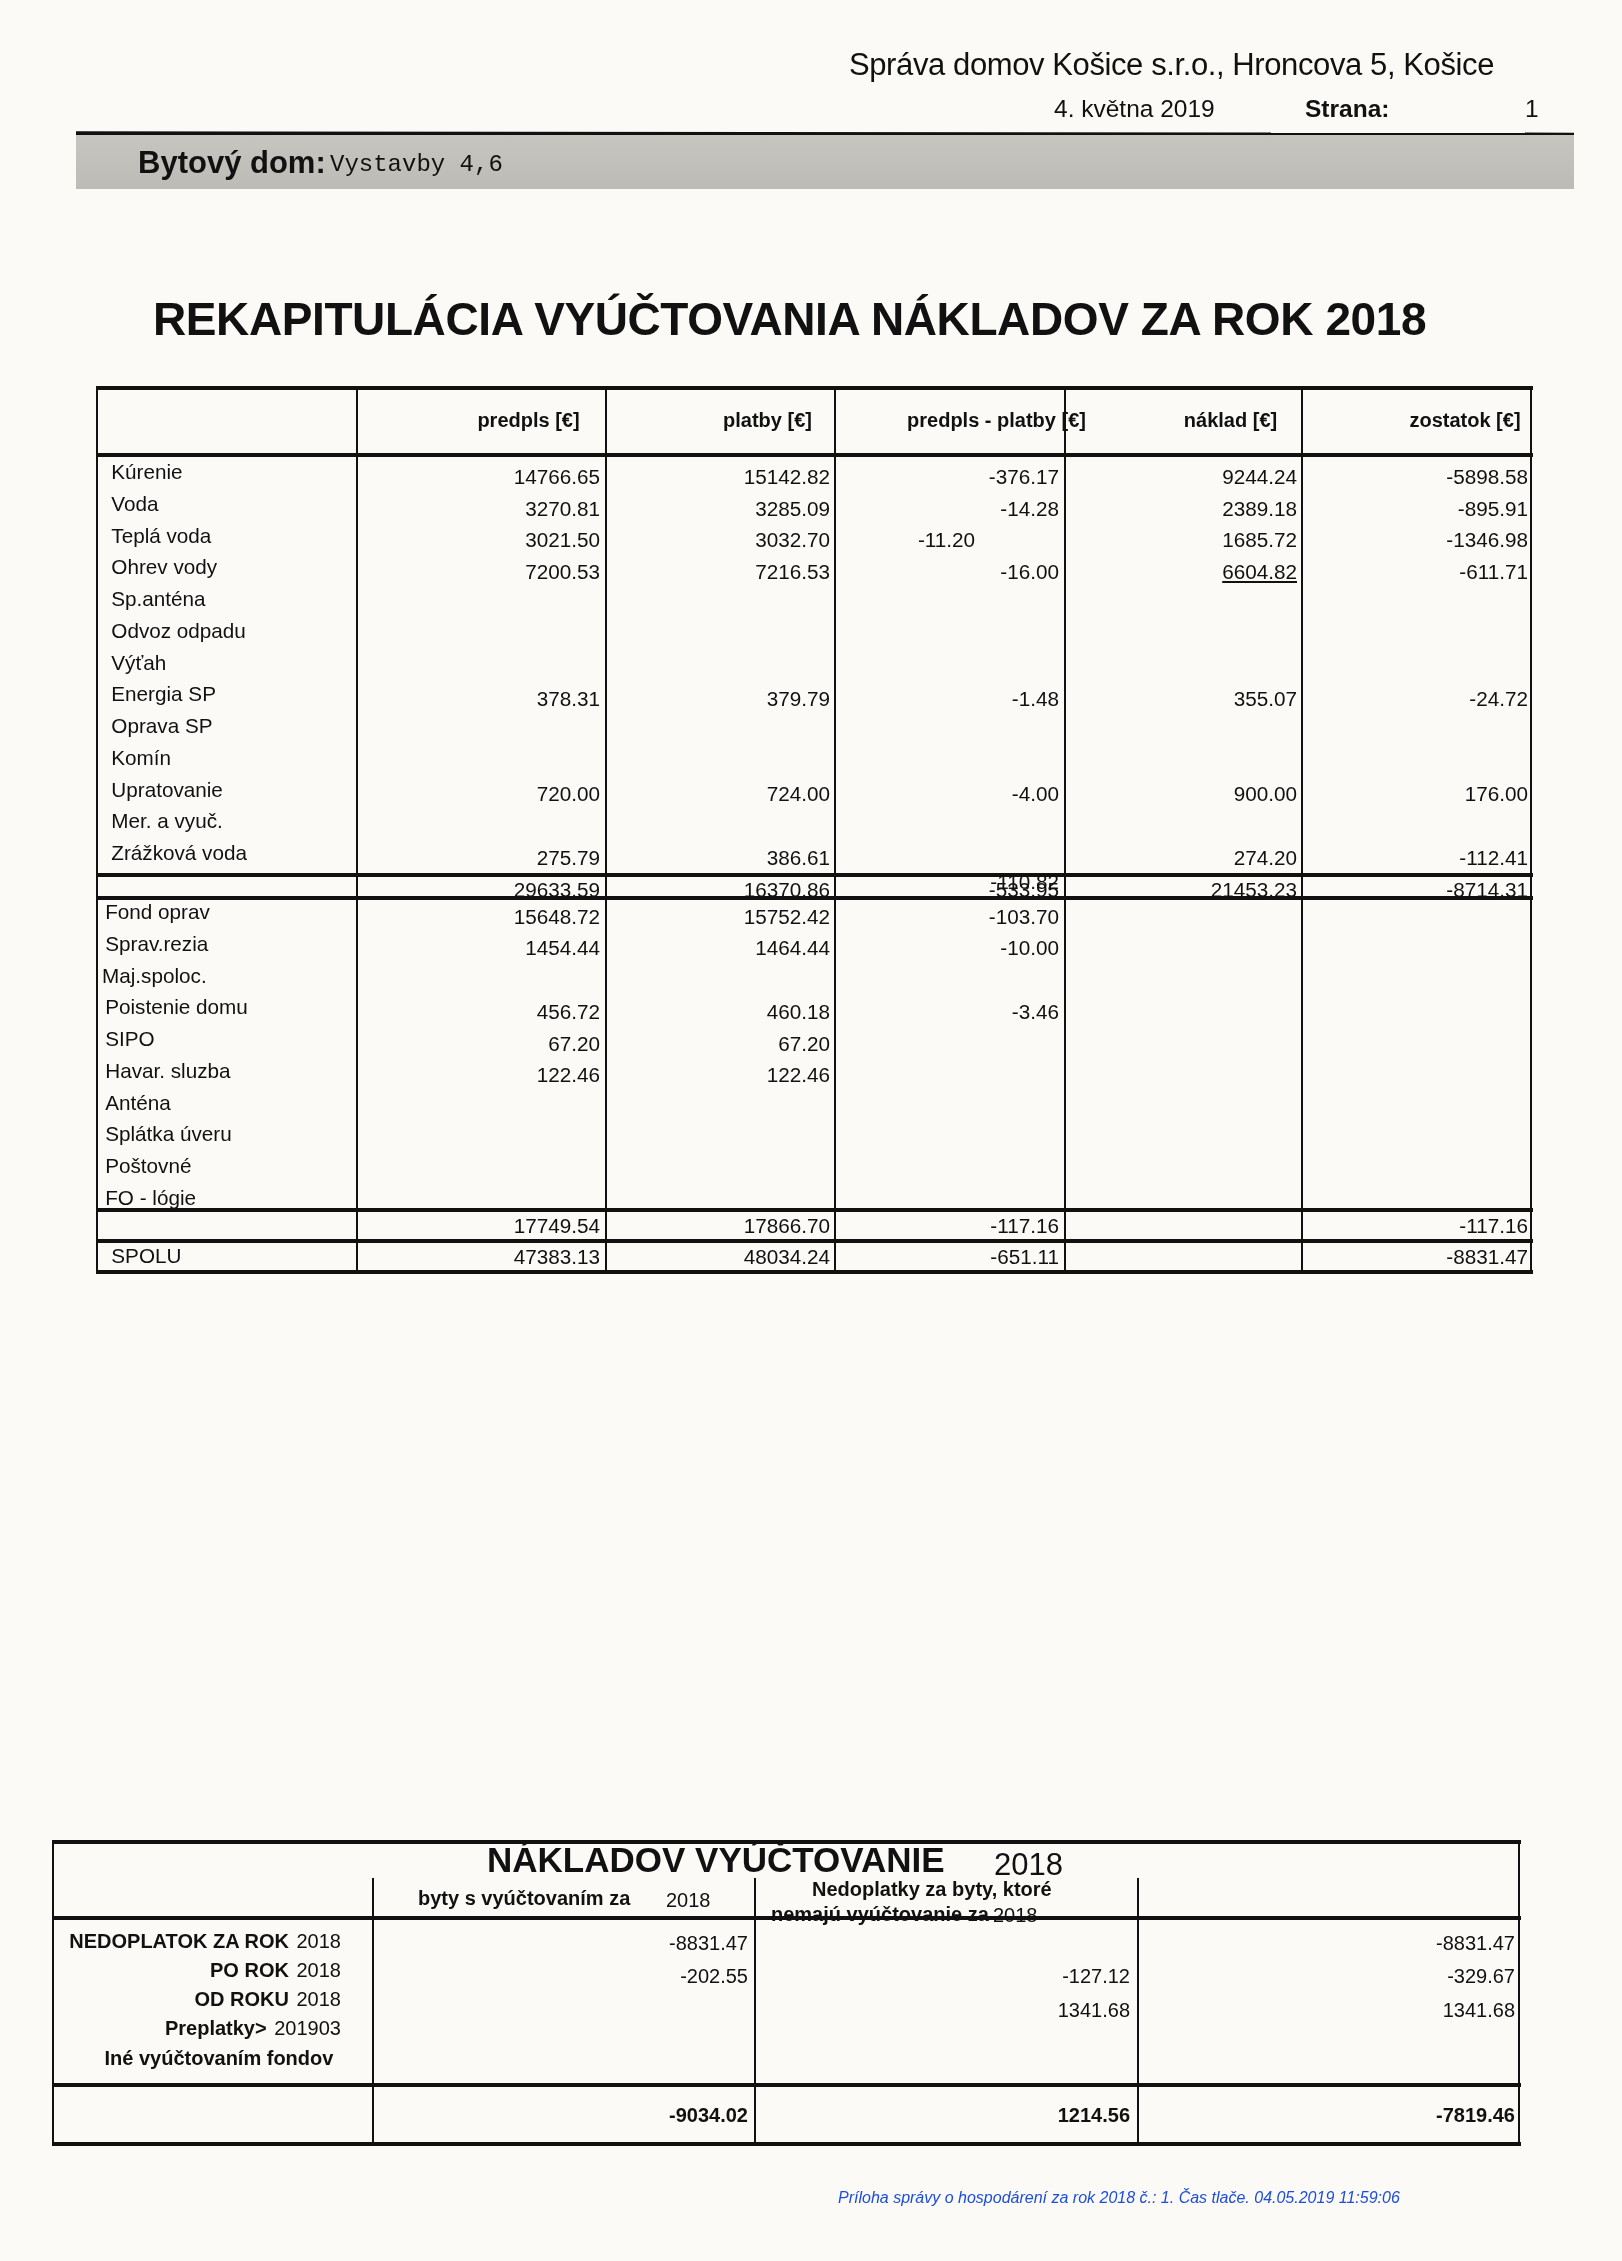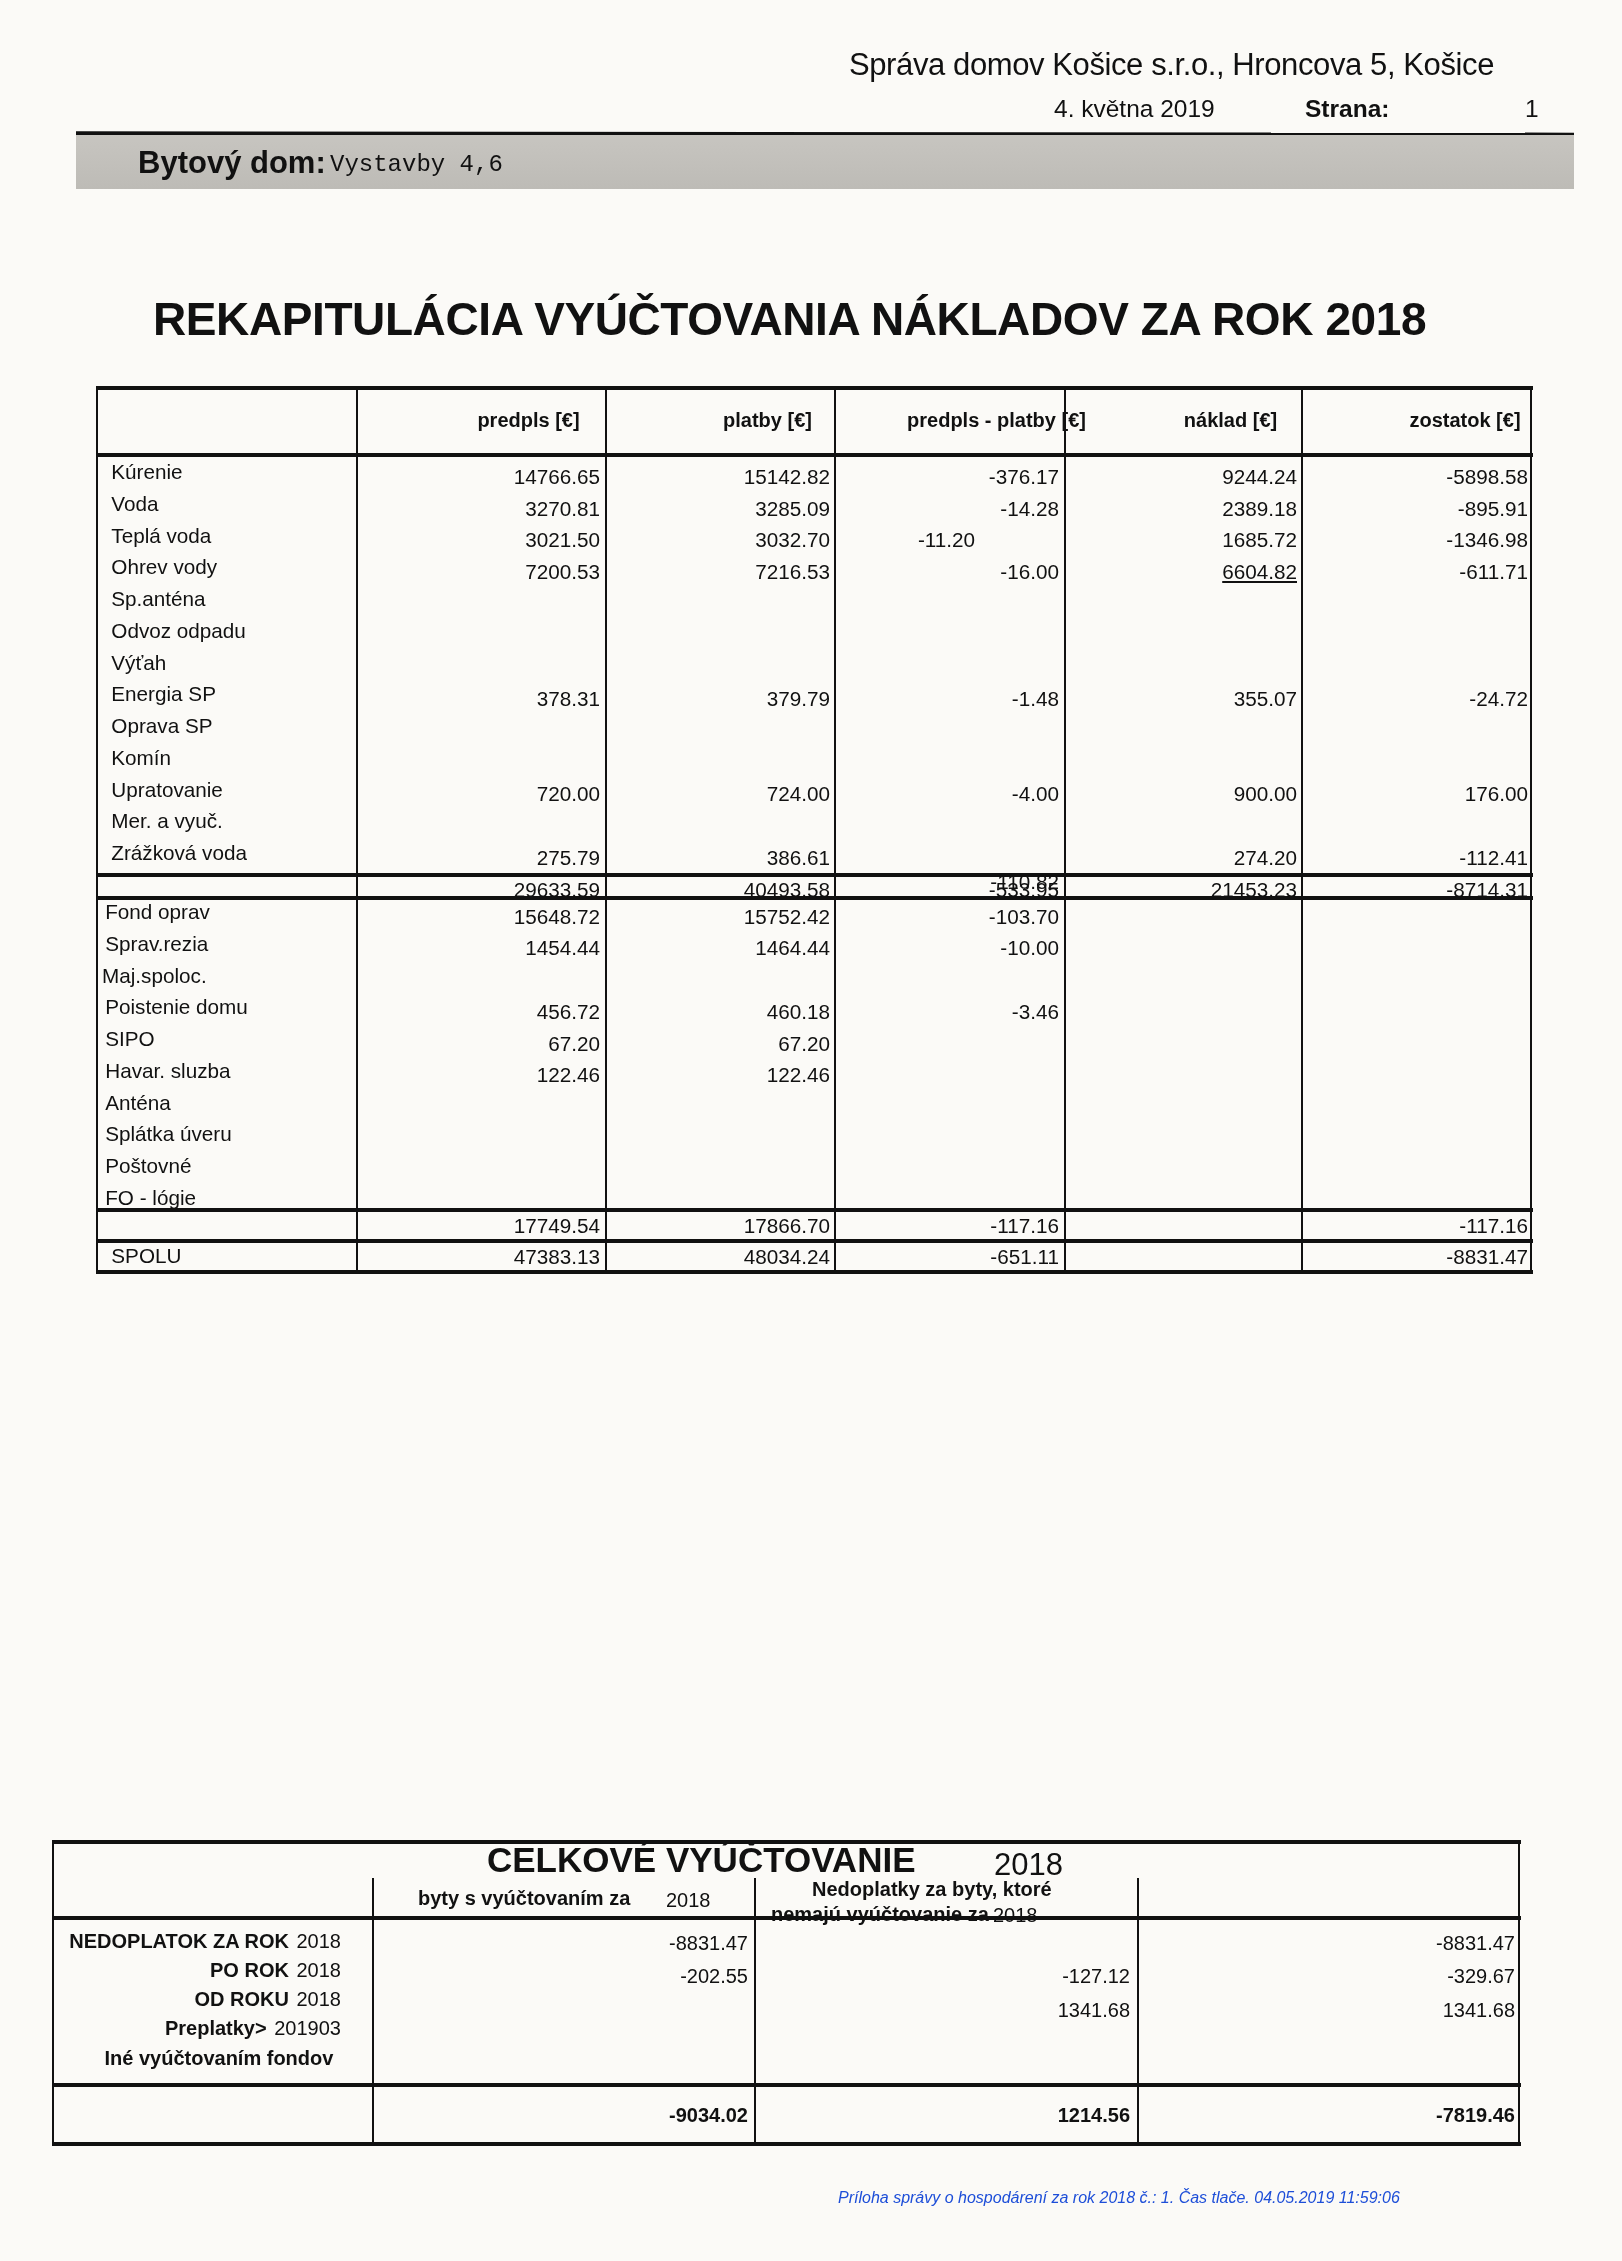--- a/index.html
+++ b/index.html
@@ -115,21 +115,21 @@
     <div class="cell num" style="left: 968px; width: 233px; top: 396px;">900.00</div>
     <div class="cell num" style="left: 1205px; width: 227px; top: 396px;">176.00</div>
     <div class="cell label" style="left: 15.3px; top: 423px;">Mer. a vyuč.</div>
     <div class="cell label" style="left: 15.3px; top: 455px;">Zrážková voda</div>
     <div class="cell num" style="left: 260px; width: 244px; top: 460px;">275.79</div>
     <div class="cell num" style="left: 509px; width: 225px; top: 460px;">386.61</div>
     <div class="cell num" style="left: 738px; width: 225px; top: 484px;">-110.82</div>
     <div class="cell num" style="left: 968px; width: 233px; top: 460px;">274.20</div>
     <div class="cell num" style="left: 1205px; width: 227px; top: 460px;">-112.41</div>
     <div class="cell num" style="left: 260px; width: 244px; top: 492px;">29633.59</div>
-    <div class="cell num" style="left: 509px; width: 225px; top: 492px;">40493.58</div>
+    <div class="cell num" style="left: 509px; width: 225px; top: 492px;">16370.86</div>
     <div class="cell num" style="left: 738px; width: 225px; top: 492px;">-533.95</div>
     <div class="cell num" style="left: 968px; width: 233px; top: 492px;">21453.23</div>
     <div class="cell num" style="left: 1205px; width: 227px; top: 492px;">-8714.31</div>
     <div class="cell label" style="left: 9.2px; top: 514px;">Fond oprav</div>
     <div class="cell num" style="left: 260px; width: 244px; top: 519px;">15648.72</div>
     <div class="cell num" style="left: 509px; width: 225px; top: 519px;">15752.42</div>
     <div class="cell num" style="left: 738px; width: 225px; top: 519px;">-103.70</div>
     <div class="cell label" style="left: 9.2px; top: 546px;">Sprav.rezia</div>
     <div class="cell num" style="left: 260px; width: 244px; top: 550px;">1454.44</div>
     <div class="cell num" style="left: 509px; width: 225px; top: 550px;">1464.44</div>
@@ -153,21 +153,21 @@
     <div class="cell num" style="left: 509px; width: 225px; top: 828px;">17866.70</div>
     <div class="cell num" style="left: 738px; width: 225px; top: 828px;">-117.16</div>
     <div class="cell num" style="left: 1205px; width: 227px; top: 828px;">-117.16</div>
     <div class="cell label" style="left: 15.3px; top: 858px;">SPOLU</div>
     <div class="cell num" style="left: 260px; width: 244px; top: 859px;">47383.13</div>
     <div class="cell num" style="left: 509px; width: 225px; top: 859px;">48034.24</div>
     <div class="cell num" style="left: 738px; width: 225px; top: 859px;">-651.11</div>
     <div class="cell num" style="left: 1205px; width: 227px; top: 859px;">-8831.47</div>
   </div>
 
-<div class="abs" id="celk-title">CELKOVÉ VYÚČTOVANIE</div>
+<div class="abs" id="celk-title">NÁKLADOV VYÚČTOVANIE</div>
 <div class="abs" id="celk-year">2018</div>
 <div class="abs" id="celk">
     <div class="hline thick" style="left: 0px; top: 0px; width: 1469px;"></div>
     <div class="hline thick" style="left: 0px; top: 302px; width: 1469px;"></div>
     <div class="vline" style="left: 0px; top: 0px; height: 306px;"></div>
     <div class="vline" style="left: 1466px; top: 0px; height: 306px;"></div>
     <div class="vline" style="left: 320px; top: 38px; height: 268px;"></div>
     <div class="vline" style="left: 702px; top: 38px; height: 268px;"></div>
     <div class="vline" style="left: 1085px; top: 38px; height: 268px;"></div>
     <div class="hline thick" style="left: 0px; top: 76px; width: 1469px;"></div>

